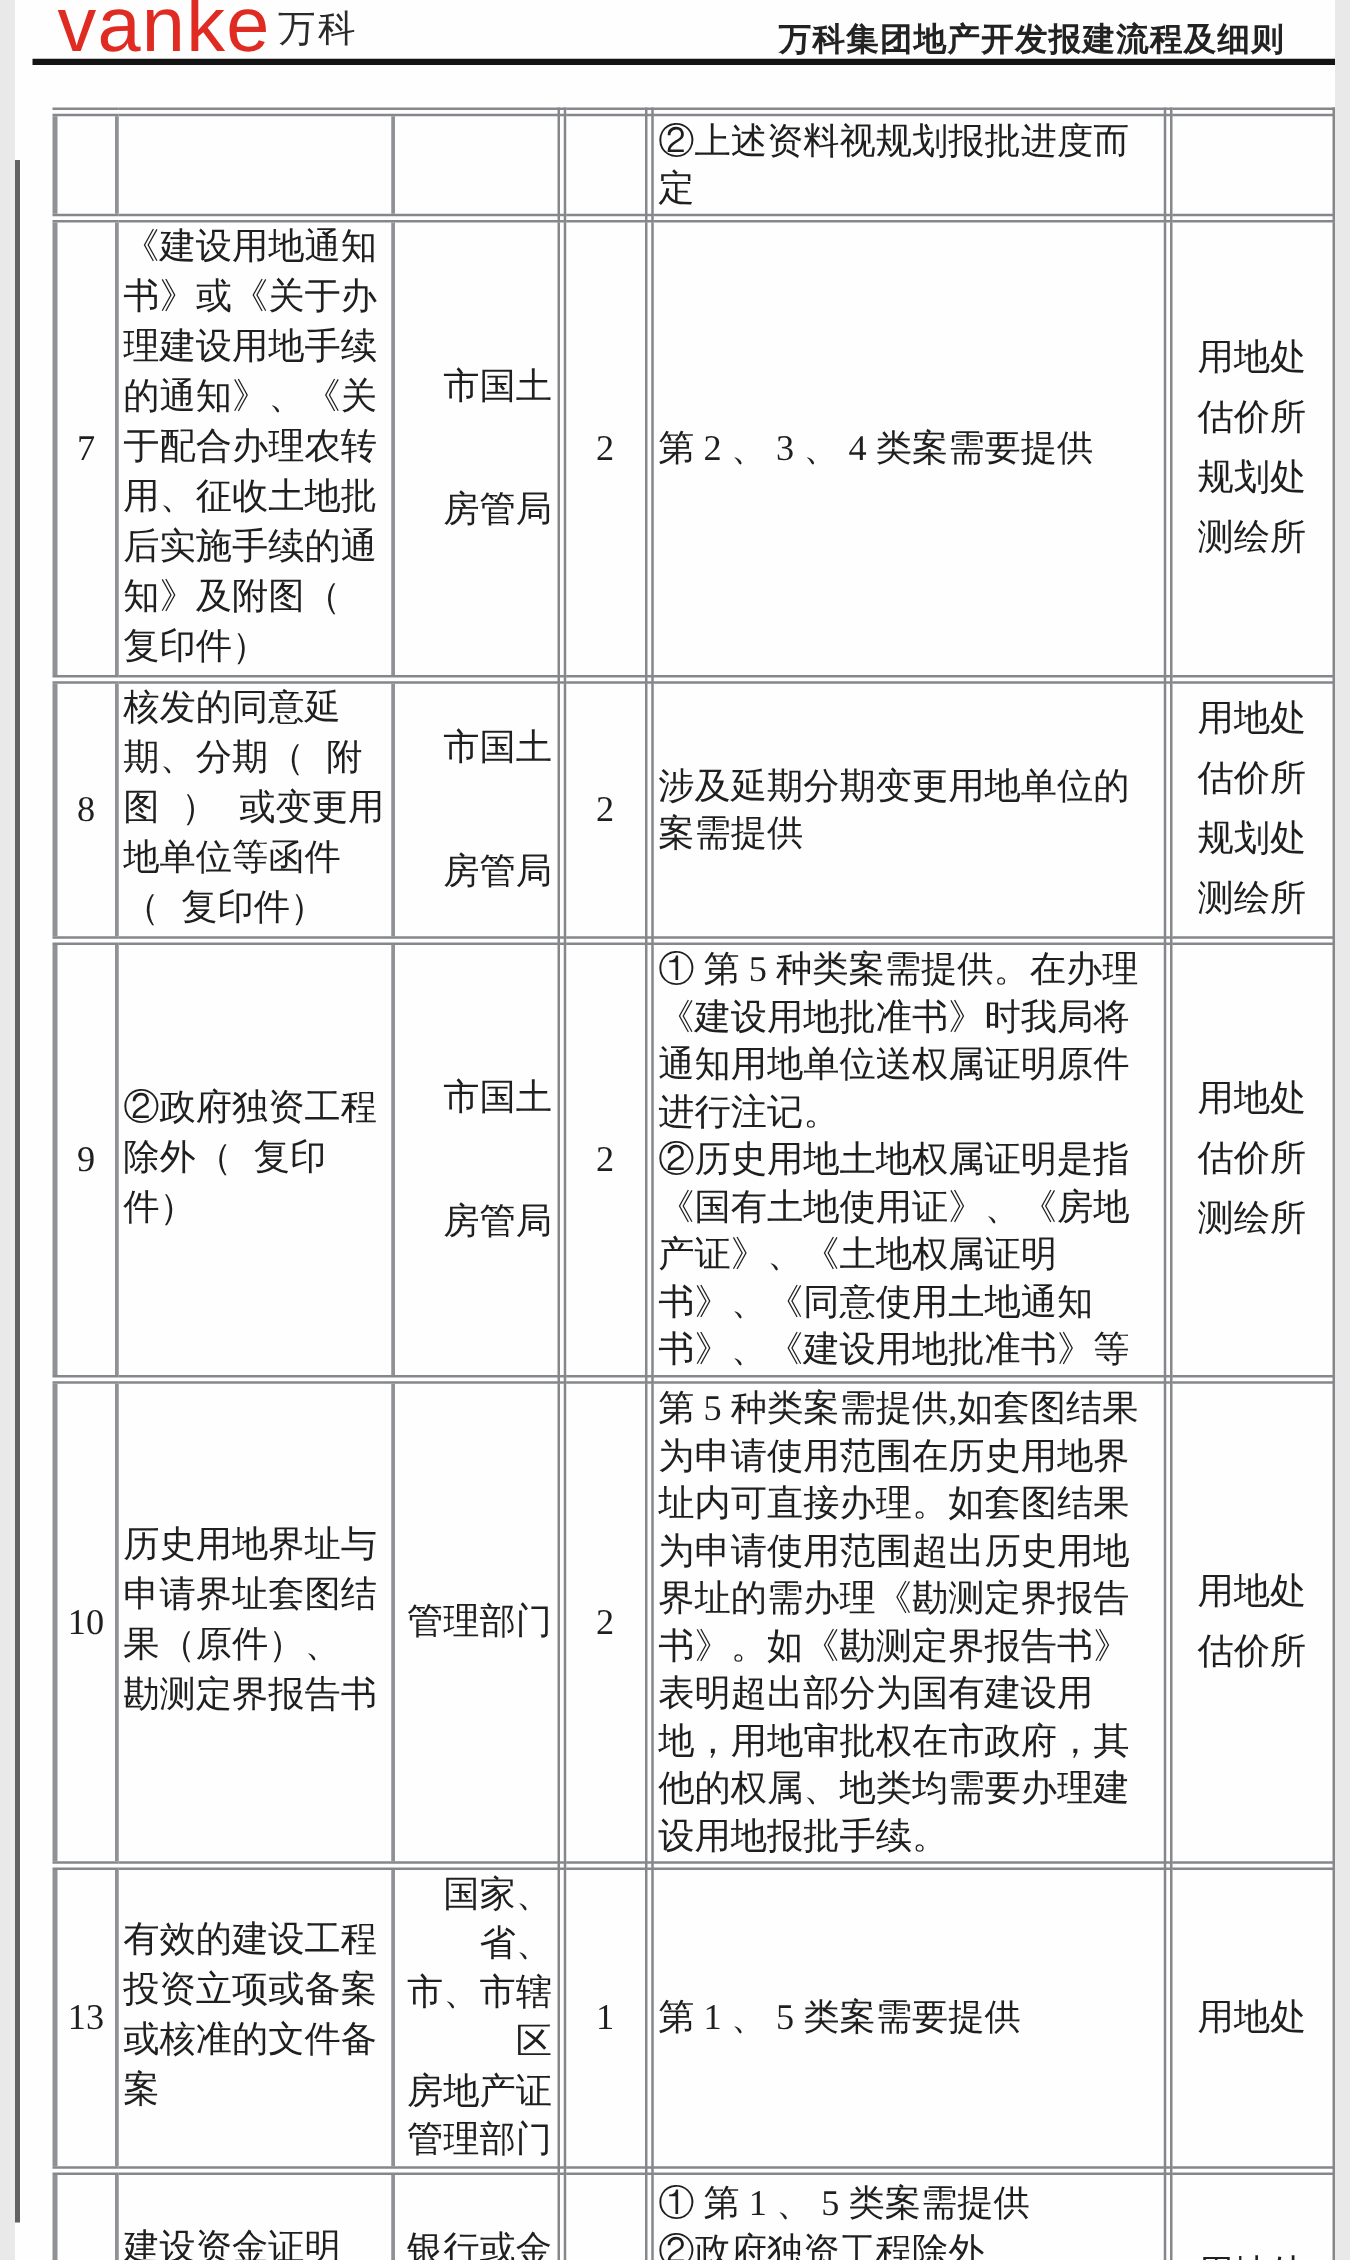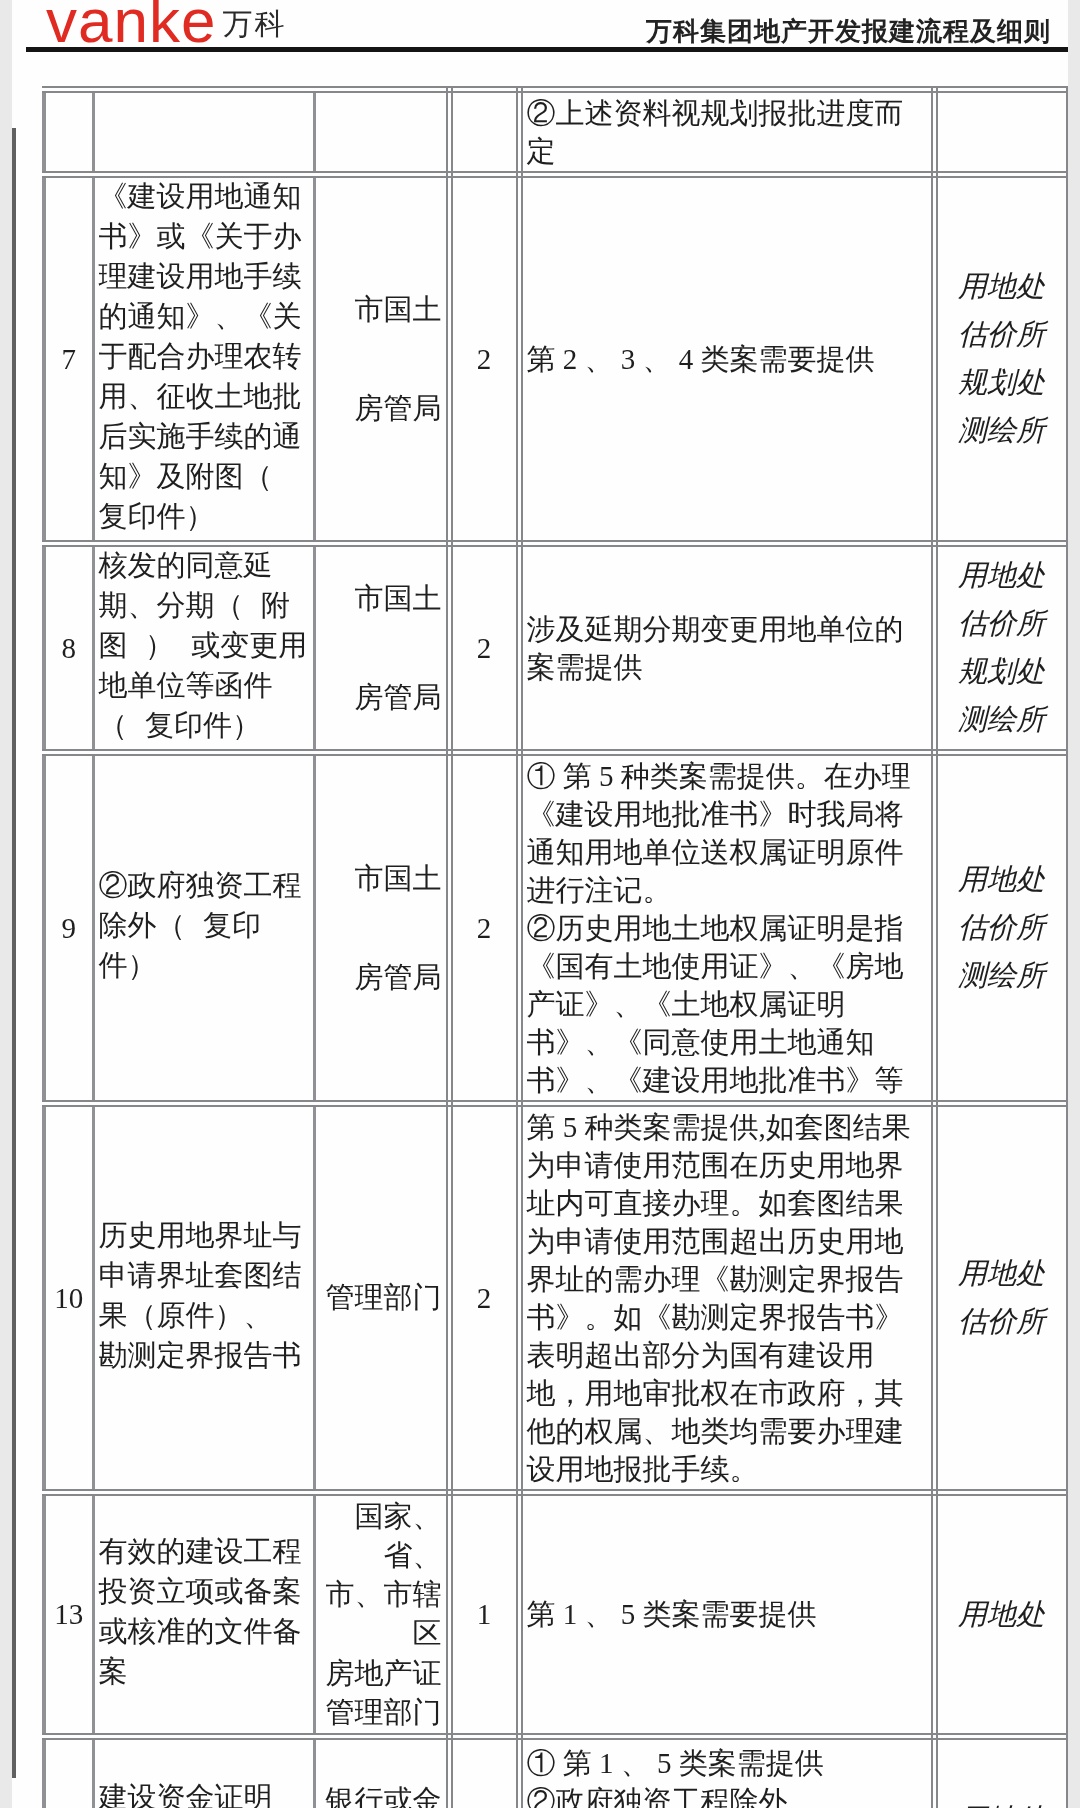--- a/index.html
+++ b/index.html
@@ -13,42 +13,42 @@
     color:#1f1f1f;
   }
   
   .logo{position:absolute;left:34px;top:-10px;white-space:nowrap;}
   .logo .latin{
     font-family:"Liberation Sans","DejaVu Sans",sans-serif;
     font-size:62px;line-height:1;color:#e02b22;letter-spacing:1px;
   }
   .logo .cjk{font-size:30px;color:#2a2a2a;margin-left:6px;vertical-align:8px;letter-spacing:2px;}
   .doc-title{
-    position:absolute;right:17px;top:14px;
+    position:absolute;right:40px;top:14px;
     font-size:26px;font-weight:600;color:#222;letter-spacing:1px;margin-left:42px;
   }
   .rule{position:absolute;left:14px;top:47px;width:1052px;height:5px;background:#141414;}
   .edge-artifact{position:absolute;left:0;top:128px;width:4px;height:1650px;background:#2b2b2b;opacity:.75;}
   
   table.sheet{
     position:absolute;left:30px;top:86px;
     width:1025px;table-layout:fixed;
     border-collapse:collapse;
   }
   .sheet td{
     border:3px solid #8f9194;
     padding:1px 4px;
     font-size:29px;
     vertical-align:middle;
     overflow:hidden;
   }
   
   .sheet td{border-bottom:7px double #85878b;border-top:7px double #85878b;}
   .sheet td.dbl-r{border-right:7px double #85878b;}
-  .sheet td:last-child{border-right:7px double #85878b;font-style:italic;}
+  .sheet td:last-child{border-right:7px double #85878b;}
   .sheet td:first-child{border-left:4px solid #8f9194;}
   .num,.cnt{text-align:center;}
   .doc{text-align:left;line-height:40px;padding-left:9px;padding-right:4px;
        white-space:pre-line;overflow-wrap:anywhere;line-break:loose;font-family:Liberation Mono, monospace;}
   .dept{text-align:right;white-space:pre-line;line-height:1.35;}
   .dept-gap{line-height:3.4;}
   .dept-sm{font-size:26px;}
   .desc{text-align:left;font-size:27.5px;line-height:38px;padding-left:7px;padding-right:3px;
         white-space:pre-line;overflow-wrap:anywhere;line-break:loose;margin-left:12px;}
   .resp{text-align:center;white-space:pre-line;line-height:1.65;}

